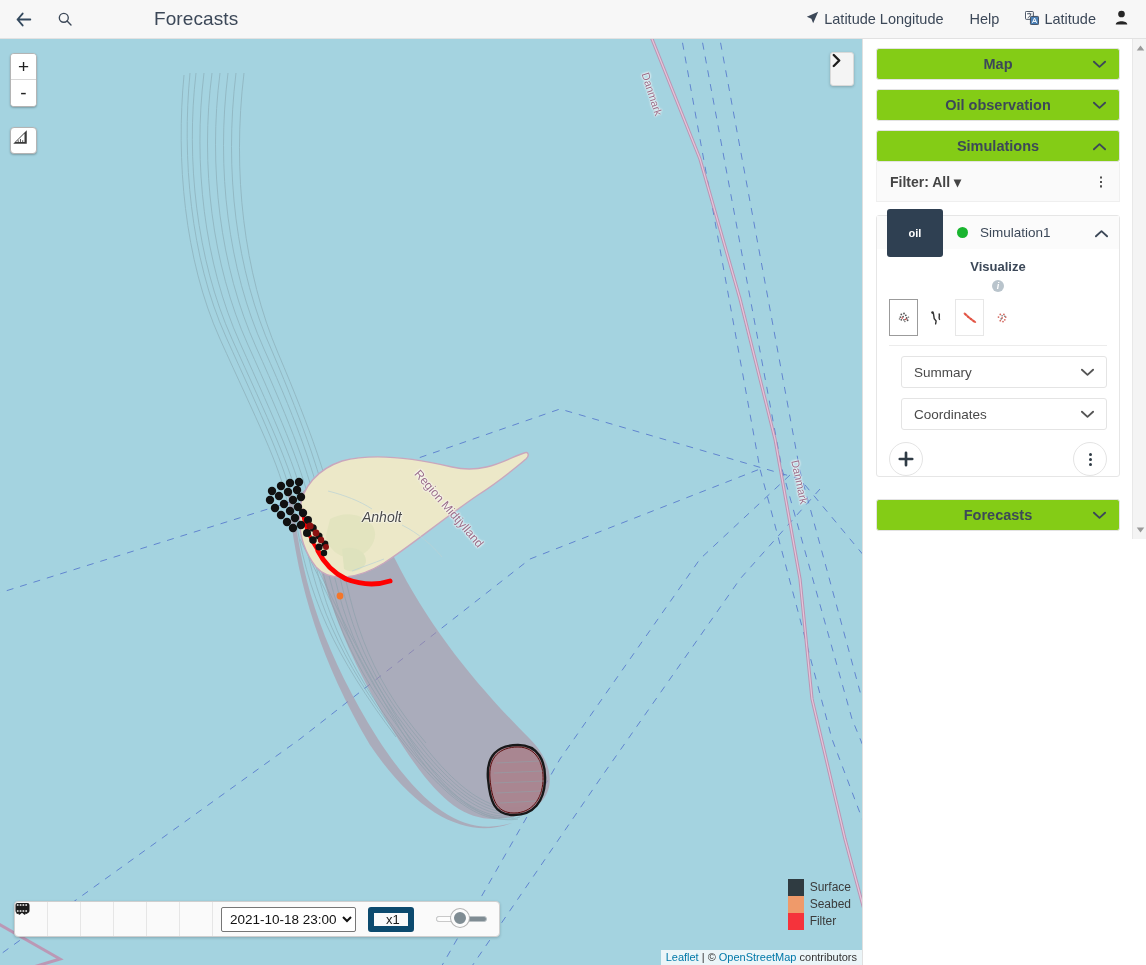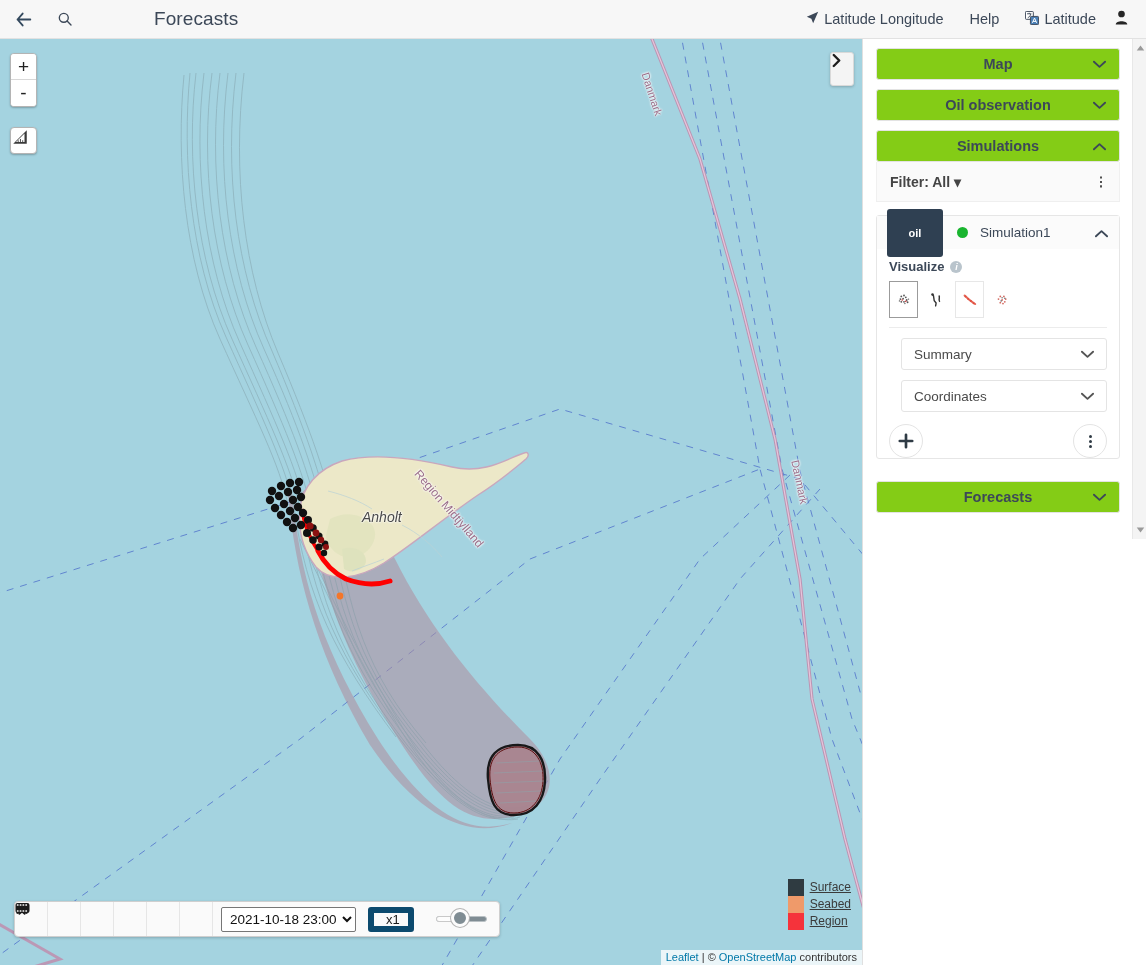--- a/index.html
+++ b/index.html
@@ -85,21 +85,21 @@
   }
 
   
   .legend {
     position: absolute; right: 11px; bottom: 35px;
     display: flex; font-size: 12px; color: #3b3b3b;
   }
   .legend .swatches { width: 16px; display: flex; flex-direction: column; }
   .legend .swatches span { height: 17px; display: block; }
   .legend .names { margin-left: 6px; display: flex; flex-direction: column; }
-  .legend .names span { height: 17px; line-height: 17px; display: block; text-decoration: underline; }
+  .legend .names span { height: 17px; line-height: 17px; display: block; }
 
   .attribution {
     position: absolute; right: 0; bottom: 0; height: 15px; line-height: 15px;
     background: rgba(255,255,255,.78); font-size: 11px; color: #333;
     padding: 0 5px;
   }
   .attribution a { color: #0078a8; text-decoration: none; cursor: pointer; }
 
   
   .timebar {
@@ -170,21 +170,21 @@
   }
   .oil-badge {
     background: #2f4052; color: #fff; font-size: 11px; font-weight: bold;
     border-radius: 3px; padding: 18px 0; width: 56px; text-align: center;
   }
   .status-dot { width: 11px; height: 11px; border-radius: 50%; background: #19b52f; margin-left: 14px; }
   .sim-name { margin-left: 12px; font-size: 13.5px; color: #3c4858; }
   .sim-row .chev { position: absolute; right: 11px; color: #3c4858; }
 
   .vis-block { padding: 10px 12px 0 12px; }
-  .vis-title { font-size: 13px; font-weight: bold; color: #3c4858; display: flex; align-items: center; gap: 6px; }
+  .vis-title { font-size: 13px; font-weight: bold; color: #3c4858; display: flex; align-items: center; gap: 6px; flex-direction: column; }
   .info-i {
     width: 12px; height: 12px; border-radius: 50%; background: #b9c4cc; color: #fff;
     font-size: 9px; font-weight: bold; display: inline-flex; align-items: center; justify-content: center;
     font-style: italic;
   }
   .vis-icons { display: flex; align-items: center; gap: 4px; margin-top: 7px; }
   .vis-cell {
     width: 29px; height: 37px; display: flex; align-items: center; justify-content: center;
     cursor: pointer; background: #fff;
   }
@@ -420,21 +420,21 @@
 
   <div class="legend">
     <div class="swatches">
       <span style="background:#2f3b41"></span>
       <span style="background:#ef9a6a"></span>
       <span style="background:#f5333b"></span>
     </div>
     <div class="names">
       <span>Surface</span>
       <span>Seabed</span>
-      <span>Region</span>
+      <span>Filter</span>
     </div>
   </div>
 
   <div class="attribution">
     <a>Leaflet</a><span> | © </span><a>OpenStreetMap</a><span> contributors</span>
   </div>
 
   <div class="timebar">
     <div class="tbtn">
       <svg width="14" height="14" viewBox="0 0 16 16">

